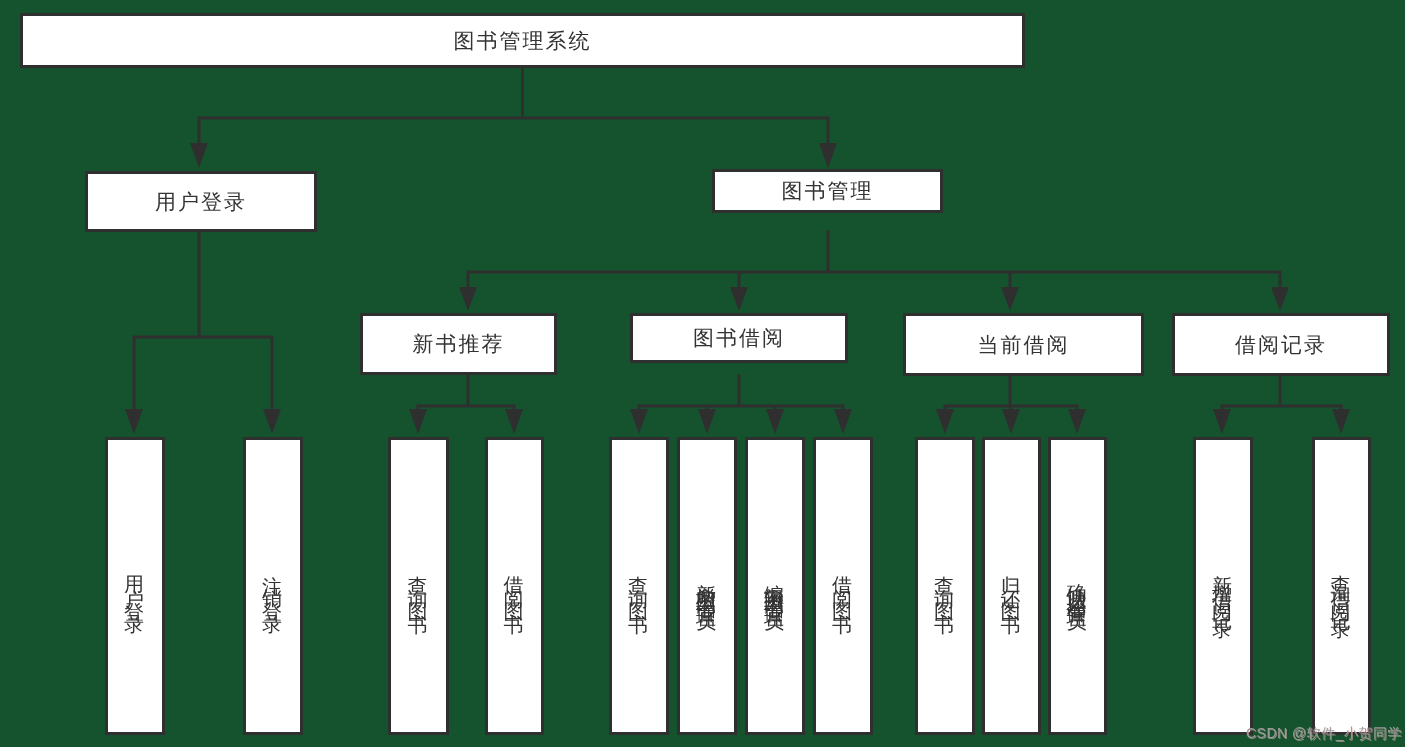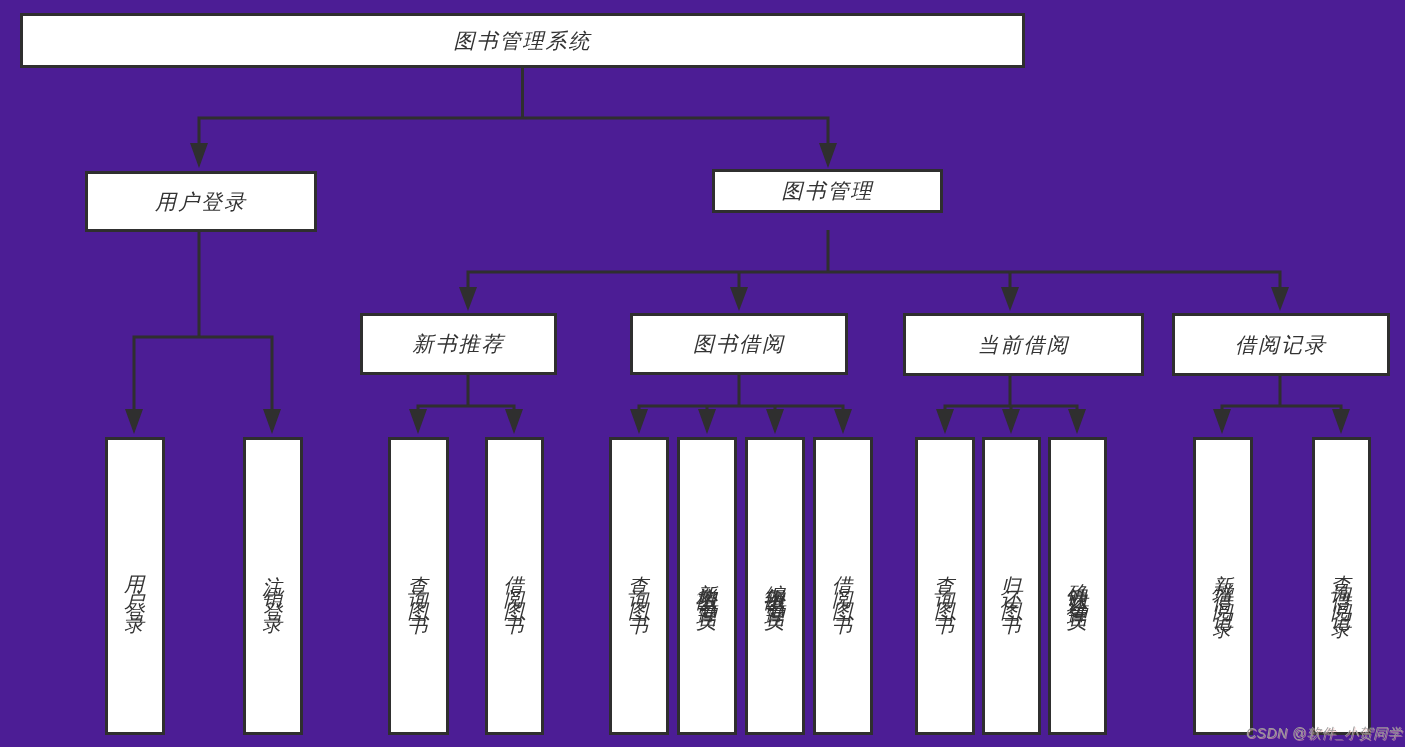--- a/index.html
+++ b/index.html
@@ -1,23 +1,22 @@
 <!DOCTYPE html>
 <html><head>
 <meta charset="utf-8">
 <style>
   html, body { margin: 0; padding: 0; background: #ffffff; }
   .canvas {
     position: relative;
     width: 1405px;
     height: 747px;
-    background: #4c1d95;
+    background: #14532d;
     font-family: "Liberation Sans", "DejaVu Sans", sans-serif;
     overflow: hidden;
-    font-style: italic;
   }
   .wires {
     position: absolute;
     left: 0; top: 0;
     width: 1405px; height: 747px;
     pointer-events: none;
   }
   .node {
     position: absolute;
     box-sizing: border-box;
@@ -136,21 +135,21 @@
   <div class="node" style="left:85px; top:171px; width:232px; height:61px;">
     <span class="hlabel">用户登录</span>
   </div>
   <div class="node" style="left:712px; top:169px; width:231px; height:44px;">
     <span class="hlabel">图书管理</span>
   </div>
 
   <div class="node" style="left:360px; top:313px; width:197px; height:62px;">
     <span class="hlabel">新书推荐</span>
   </div>
-  <div class="node" style="left:630px; top:313px; width:218px; height:62px;">
+  <div class="node" style="left:630px; top:313px; width:218px; height:50px;">
     <span class="hlabel">图书借阅</span>
   </div>
   <div class="node" style="left:903px; top:313px; width:241px; height:63px;">
     <span class="hlabel">当前借阅</span>
   </div>
   <div class="node" style="left:1172px; top:313px; width:218px; height:63px;">
     <span class="hlabel">借阅记录</span>
   </div>
 
   <div class="leaf" style="left:105px; width:60px;">

